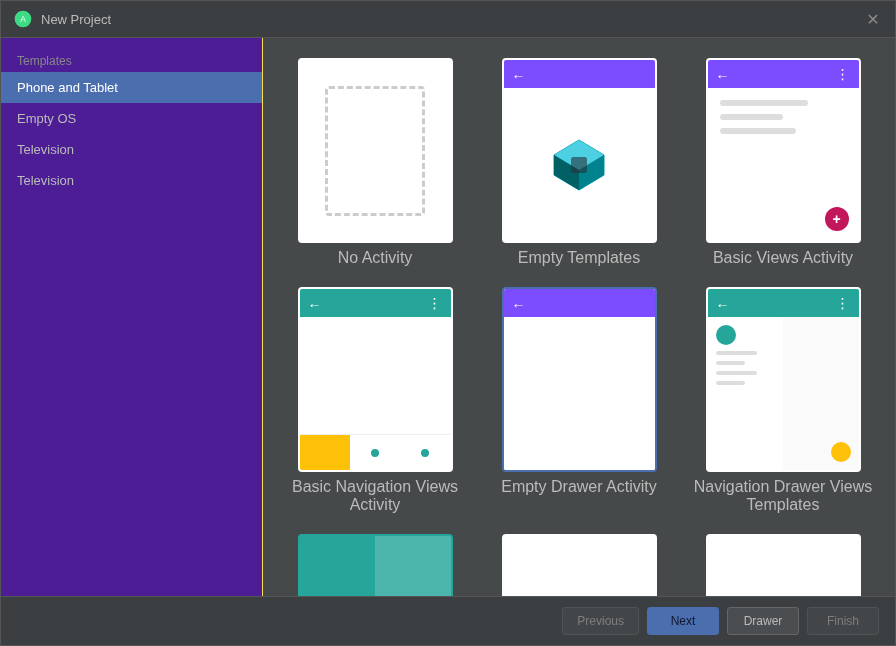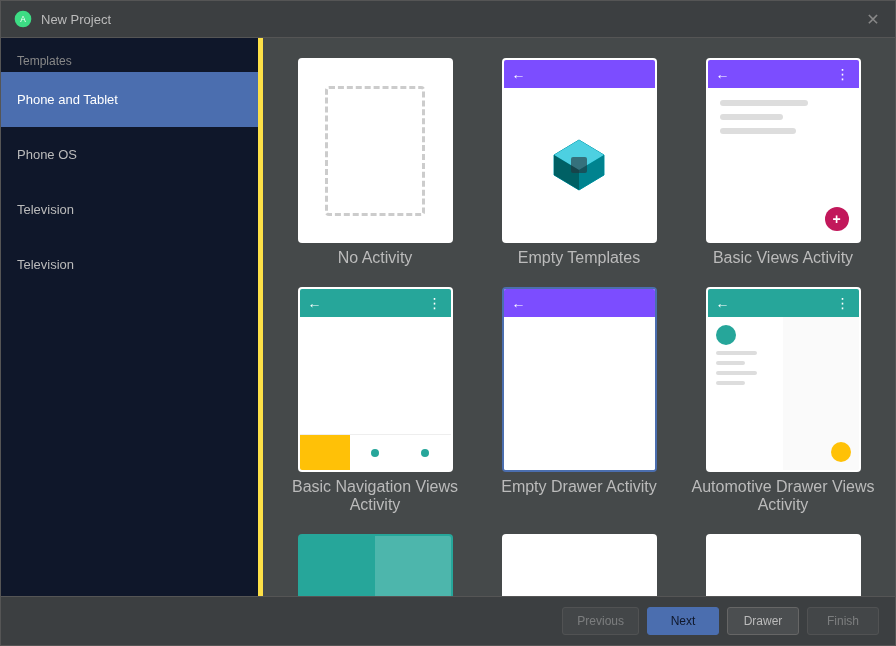--- a/index.html
+++ b/index.html
@@ -57,32 +57,32 @@
       align-items: center;
       justify-content: center;
     }
     .content {
       display: flex;
       flex: 1;
       overflow: hidden;
     }
     .sidebar {
       width: 262px;
-      background: #0f172a;
-      border-right: 5px solid #fde047;
+      background: #4c1d95;
+      border-right: 1px solid #fde047;
       flex-shrink: 0;
       padding-top: 8px;
     }
     .sidebar-section-label {
       color: #888;
       font-size: 12px;
       padding: 8px 16px 4px 16px;
     }
     .sidebar-item {
-      padding: 20px 16px;
+      padding: 8px 16px;
       cursor: pointer;
       color: #bbbbbb;
       font-size: 13px;
     }
     .sidebar-item.active {
       background: #4b6eaf;
       color: #ffffff;
     }
     .main-area {
       flex: 1;
@@ -330,21 +330,21 @@
       <span class="title-text">New Project</span>
     </div>
     <button class="close-btn">✕</button>
   </div>
 
   <div class="content">
 
     <div class="sidebar">
       <div class="sidebar-section-label">Templates</div>
       <div class="sidebar-item active">Phone and Tablet</div>
-      <div class="sidebar-item">Phone OS</div>
+      <div class="sidebar-item">Empty OS</div>
       <div class="sidebar-item">Television</div>
       <div class="sidebar-item">Television</div>
     </div>
 
     <div class="main-area">
       <div class="templates-grid">
 
         <div class="template-item">
           <div class="template-preview no-activity-preview">
             <div class="dashed-box"></div>
@@ -431,21 +431,21 @@
                 <div class="drawer-line"></div>
                 <div class="drawer-line short"></div>
                 <div class="drawer-line"></div>
                 <div class="drawer-line short"></div>
               </div>
               <div class="main-panel">
                 <div class="fab-yellow"></div>
               </div>
             </div>
           </div>
-          <div class="template-label">Automotive Drawer Views Activity</div>
+          <div class="template-label">Navigation Drawer Views Templates</div>
         </div>
 
         <div class="template-item">
           <div class="template-preview" style="background: #26a69a;">
             <div class="grid-preview">
               <div class="grid-cell-1"></div>
               <div class="grid-cell-2"></div>
 
             </div>
           </div>

